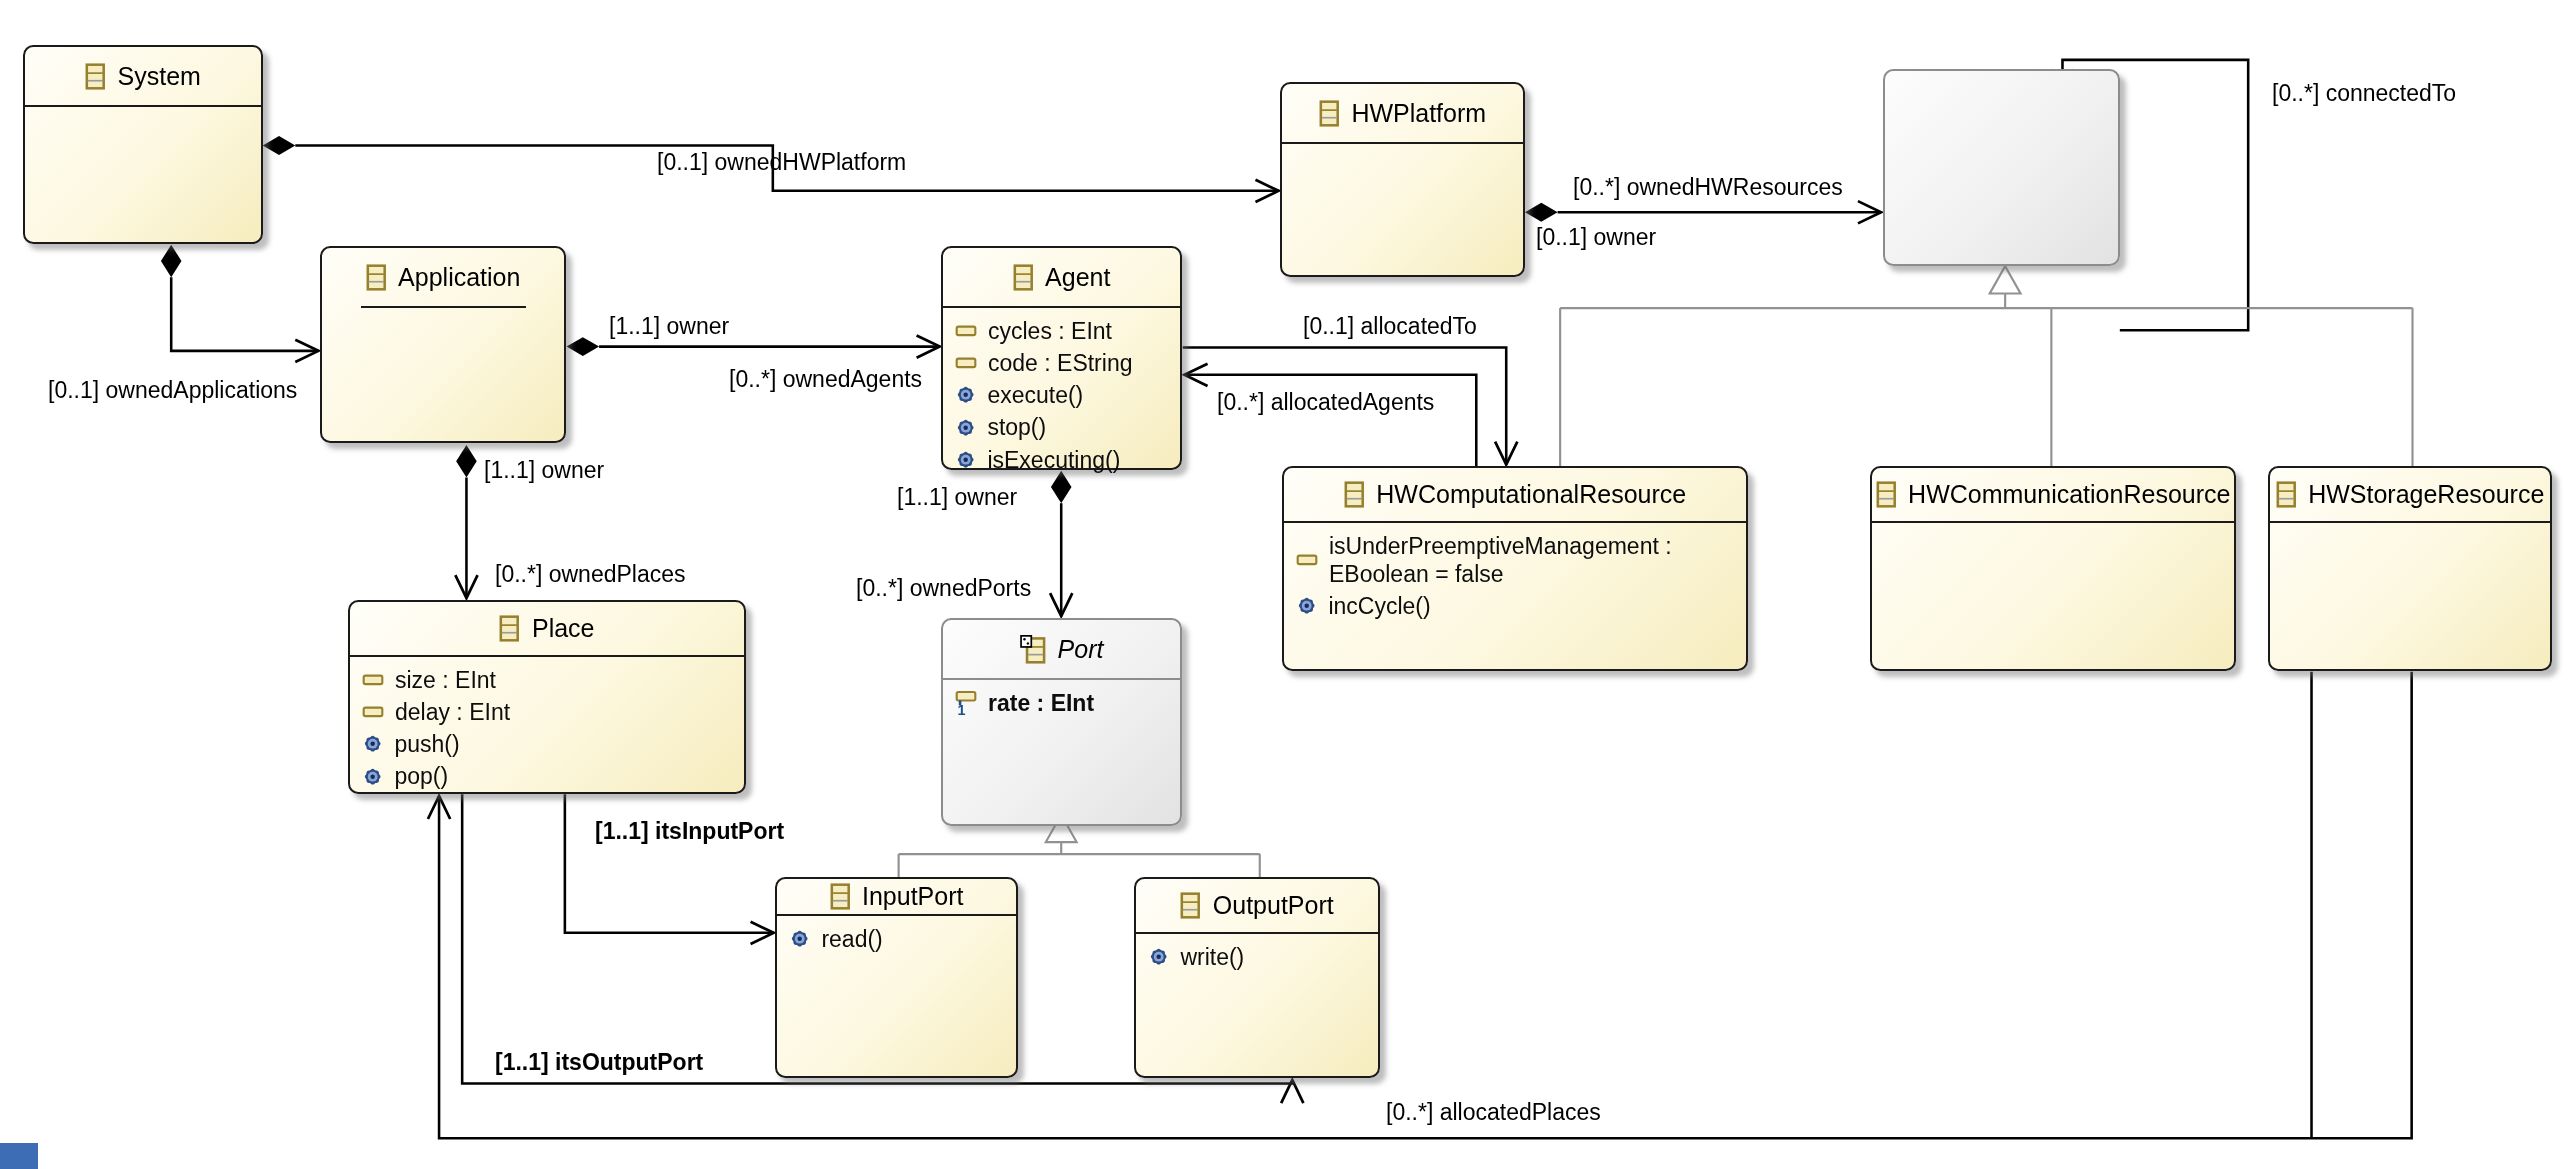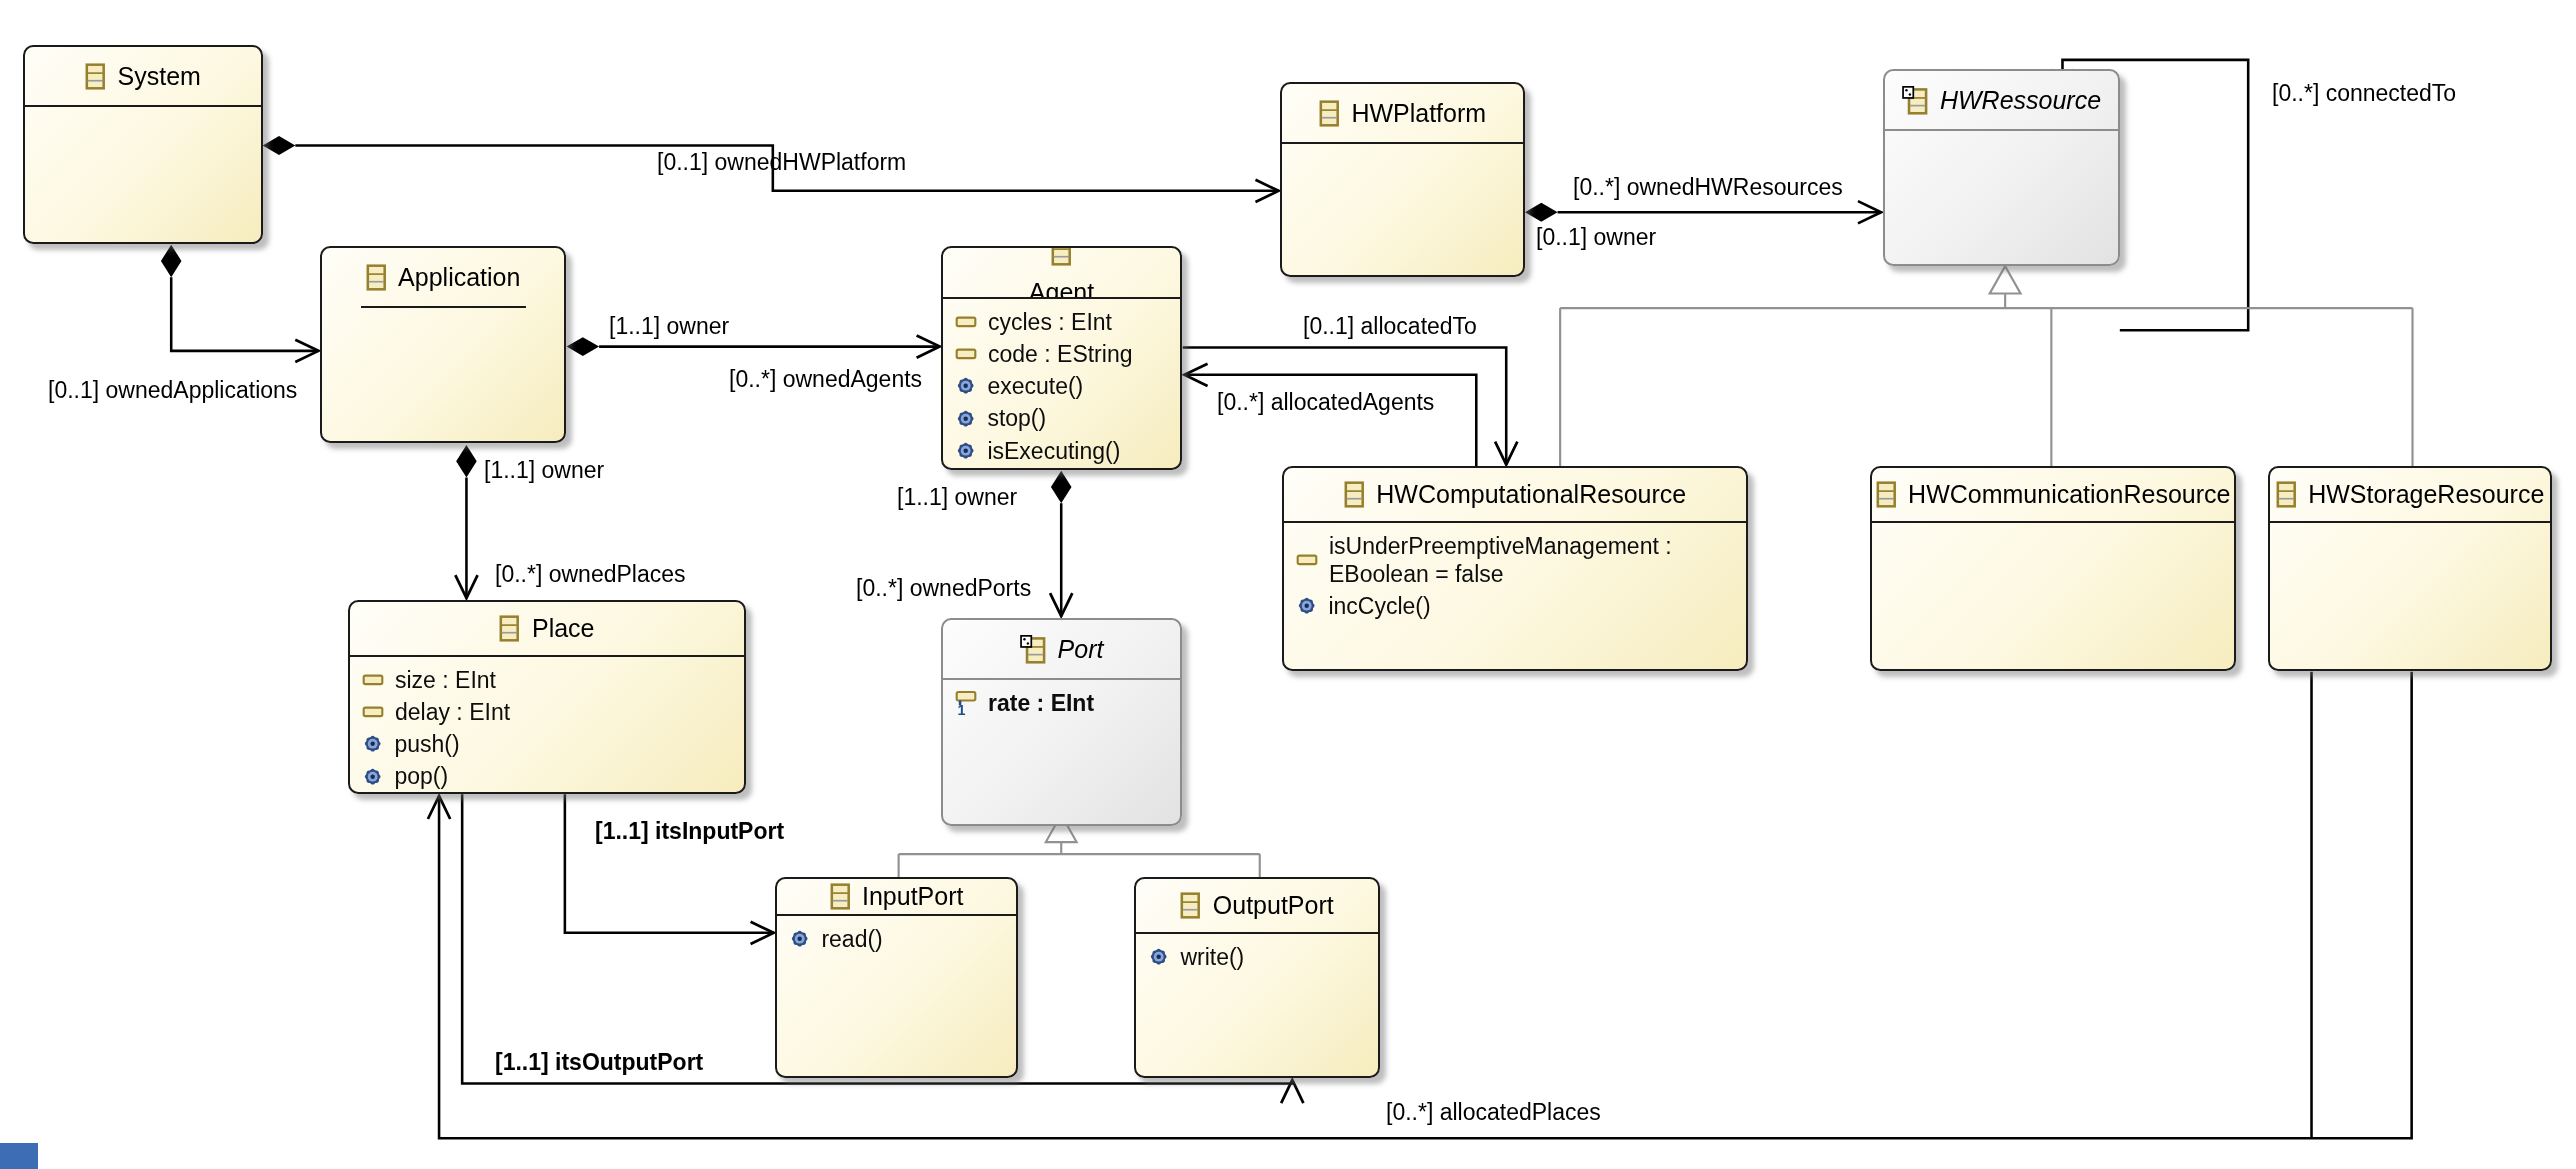--- a/index.html
+++ b/index.html
@@ -164,21 +164,21 @@
           <line x1="3" y1="12" x2="21" y2="12" stroke="#96802e" stroke-width="2"></line>
           <line x1="3" y1="21" x2="21" y2="21" stroke="#9b9b9b" stroke-width="2"></line>
         </svg>
     </span>
     <span class="cname">Application</span>
   </div>
   <div class="cbody"></div>
 </div>
 
 <div class="cls" style="left:941px;top:246px;width:241px;height:224px;">
-  <div class="hdr" style="height:51px;flex-direction:column;">
+  <div class="hdr" style="height:60px;">
     <span class="micon">
       <svg viewBox="0 0 24 32" width="20.5" height="27">
           <rect x="2" y="2" width="20" height="28" fill="#f6eec2" stroke="#96802e" stroke-width="3"></rect>
           <line x1="3" y1="12" x2="21" y2="12" stroke="#96802e" stroke-width="2"></line>
           <line x1="3" y1="21" x2="21" y2="21" stroke="#9b9b9b" stroke-width="2"></line>
         </svg>
     </span>
     <span class="cname">Agent</span>
   </div>
   <div class="cbody">
@@ -242,163 +242,150 @@
           <line x1="3" y1="12" x2="21" y2="12" stroke="#96802e" stroke-width="2"></line>
           <line x1="3" y1="21" x2="21" y2="21" stroke="#9b9b9b" stroke-width="2"></line>
         </svg>
     </span>
     <span class="cname">HWPlatform</span>
   </div>
   <div class="cbody"></div>
 </div>
 
 <div class="cls abstract" style="left:1883px;top:69px;width:237px;height:197px;">
+  <div class="cbody"></div>
+</div>
+
+<div class="cls" style="left:1282px;top:466px;width:466px;height:205px;">
+  <div class="hdr" style="height:55px;">
+    <span class="micon">
+      <svg viewBox="0 0 24 32" width="20.5" height="27">
+          <rect x="2" y="2" width="20" height="28" fill="#f6eec2" stroke="#96802e" stroke-width="3"></rect>
+          <line x1="3" y1="12" x2="21" y2="12" stroke="#96802e" stroke-width="2"></line>
+          <line x1="3" y1="21" x2="21" y2="21" stroke="#9b9b9b" stroke-width="2"></line>
+        </svg>
+    </span>
+    <span class="cname">HWComputationalResource</span>
+  </div>
+  <div class="cbody">
+    <div class="row wrap">
+      <span class="micon">
+        <svg viewBox="0 0 26 16" width="22" height="13.7">
+            <rect x="2" y="3" width="22" height="10" rx="2" fill="#f6eec2" stroke="#96802e" stroke-width="2.5"></rect>
+          </svg>
+      </span>
+      <span class="txt">isUnderPreemptiveManagement : EBoolean = false</span>
+    </div>
+    <div class="row">
+      <span class="micon">
+        <svg viewBox="0 0 24 24" width="21.4" height="21.4">
+            <rect x="5" y="5" width="14" height="14" rx="3" fill="#2d4d87" transform="rotate(45 12 12)"></rect>
+            <rect x="5" y="5" width="14" height="14" rx="3" fill="#2d4d87"></rect>
+            <circle cx="12" cy="12" r="5.5" fill="#8aa6d6"></circle>
+            <circle cx="12" cy="12" r="2.5" fill="#142c5e"></circle>
+          </svg>
+      </span>
+      <span class="txt">incCycle()</span>
+    </div>
+  </div>
+</div>
+
+<div class="cls" style="left:1870px;top:466px;width:366px;height:205px;">
+  <div class="hdr" style="height:55px;">
+    <span class="micon">
+      <svg viewBox="0 0 24 32" width="20.5" height="27">
+          <rect x="2" y="2" width="20" height="28" fill="#f6eec2" stroke="#96802e" stroke-width="3"></rect>
+          <line x1="3" y1="12" x2="21" y2="12" stroke="#96802e" stroke-width="2"></line>
+          <line x1="3" y1="21" x2="21" y2="21" stroke="#9b9b9b" stroke-width="2"></line>
+        </svg>
+    </span>
+    <span class="cname">HWCommunicationResource</span>
+  </div>
+  <div class="cbody"></div>
+</div>
+
+<div class="cls" style="left:2268px;top:466px;width:284px;height:205px;">
+  <div class="hdr" style="height:55px;">
+    <span class="micon">
+      <svg viewBox="0 0 24 32" width="20.5" height="27">
+          <rect x="2" y="2" width="20" height="28" fill="#f6eec2" stroke="#96802e" stroke-width="3"></rect>
+          <line x1="3" y1="12" x2="21" y2="12" stroke="#96802e" stroke-width="2"></line>
+          <line x1="3" y1="21" x2="21" y2="21" stroke="#9b9b9b" stroke-width="2"></line>
+        </svg>
+    </span>
+    <span class="cname">HWStorageResource</span>
+  </div>
+  <div class="cbody"></div>
+</div>
+
+<div class="cls" style="left:320px;top:600px;width:398px;height:194px;margin-left:28px;">
+  <div class="hdr" style="height:55px;">
+    <span class="micon">
+      <svg viewBox="0 0 24 32" width="20.5" height="27">
+          <rect x="2" y="2" width="20" height="28" fill="#f6eec2" stroke="#96802e" stroke-width="3"></rect>
+          <line x1="3" y1="12" x2="21" y2="12" stroke="#96802e" stroke-width="2"></line>
+          <line x1="3" y1="21" x2="21" y2="21" stroke="#9b9b9b" stroke-width="2"></line>
+        </svg>
+    </span>
+    <span class="cname">Place</span>
+  </div>
+  <div class="cbody">
+    <div class="row">
+      <span class="micon">
+        <svg viewBox="0 0 26 16" width="22" height="13.7">
+            <rect x="2" y="3" width="22" height="10" rx="2" fill="#f6eec2" stroke="#96802e" stroke-width="2.5"></rect>
+          </svg>
+      </span>
+      <span class="txt">size : EInt</span>
+    </div>
+    <div class="row">
+      <span class="micon">
+        <svg viewBox="0 0 26 16" width="22" height="13.7">
+            <rect x="2" y="3" width="22" height="10" rx="2" fill="#f6eec2" stroke="#96802e" stroke-width="2.5"></rect>
+          </svg>
+      </span>
+      <span class="txt">delay : EInt</span>
+    </div>
+    <div class="row">
+      <span class="micon">
+        <svg viewBox="0 0 24 24" width="21.4" height="21.4">
+            <rect x="5" y="5" width="14" height="14" rx="3" fill="#2d4d87" transform="rotate(45 12 12)"></rect>
+            <rect x="5" y="5" width="14" height="14" rx="3" fill="#2d4d87"></rect>
+            <circle cx="12" cy="12" r="5.5" fill="#8aa6d6"></circle>
+            <circle cx="12" cy="12" r="2.5" fill="#142c5e"></circle>
+          </svg>
+      </span>
+      <span class="txt">push()</span>
+    </div>
+    <div class="row">
+      <span class="micon">
+        <svg viewBox="0 0 24 24" width="21.4" height="21.4">
+            <rect x="5" y="5" width="14" height="14" rx="3" fill="#2d4d87" transform="rotate(45 12 12)"></rect>
+            <rect x="5" y="5" width="14" height="14" rx="3" fill="#2d4d87"></rect>
+            <circle cx="12" cy="12" r="5.5" fill="#8aa6d6"></circle>
+            <circle cx="12" cy="12" r="2.5" fill="#142c5e"></circle>
+          </svg>
+      </span>
+      <span class="txt">pop()</span>
+    </div>
+  </div>
+</div>
+
+<div class="cls abstract" style="left:941px;top:618px;width:241px;height:208px;">
   <div class="hdr">
     <span class="micon">
       <svg viewBox="0 0 30 34" width="26" height="29">
           <rect x="8" y="4" width="20" height="28" fill="#f6eec2" stroke="#96802e" stroke-width="3"></rect>
           <line x1="9" y1="14" x2="27" y2="14" stroke="#96802e" stroke-width="2"></line>
           <line x1="9" y1="23" x2="27" y2="23" stroke="#9b9b9b" stroke-width="2"></line>
           <rect x="1" y="1" width="12" height="13" fill="#ffffff" stroke="#000000" stroke-width="2"></rect>
           <circle cx="5" cy="5" r="1.4" fill="#000"></circle>
           <circle cx="9" cy="10" r="1.4" fill="#000"></circle>
         </svg>
     </span>
-    <span class="cname">HWRessource</span>
-  </div>
-  <div class="cbody"></div>
-</div>
-
-<div class="cls" style="left:1282px;top:466px;width:466px;height:205px;">
-  <div class="hdr" style="height:55px;">
-    <span class="micon">
-      <svg viewBox="0 0 24 32" width="20.5" height="27">
-          <rect x="2" y="2" width="20" height="28" fill="#f6eec2" stroke="#96802e" stroke-width="3"></rect>
-          <line x1="3" y1="12" x2="21" y2="12" stroke="#96802e" stroke-width="2"></line>
-          <line x1="3" y1="21" x2="21" y2="21" stroke="#9b9b9b" stroke-width="2"></line>
-        </svg>
-    </span>
-    <span class="cname">HWComputationalResource</span>
-  </div>
-  <div class="cbody">
-    <div class="row wrap">
-      <span class="micon">
-        <svg viewBox="0 0 26 16" width="22" height="13.7">
-            <rect x="2" y="3" width="22" height="10" rx="2" fill="#f6eec2" stroke="#96802e" stroke-width="2.5"></rect>
-          </svg>
-      </span>
-      <span class="txt">isUnderPreemptiveManagement : EBoolean = false</span>
-    </div>
-    <div class="row">
-      <span class="micon">
-        <svg viewBox="0 0 24 24" width="21.4" height="21.4">
-            <rect x="5" y="5" width="14" height="14" rx="3" fill="#2d4d87" transform="rotate(45 12 12)"></rect>
-            <rect x="5" y="5" width="14" height="14" rx="3" fill="#2d4d87"></rect>
-            <circle cx="12" cy="12" r="5.5" fill="#8aa6d6"></circle>
-            <circle cx="12" cy="12" r="2.5" fill="#142c5e"></circle>
-          </svg>
-      </span>
-      <span class="txt">incCycle()</span>
-    </div>
-  </div>
-</div>
-
-<div class="cls" style="left:1870px;top:466px;width:366px;height:205px;">
-  <div class="hdr" style="height:55px;">
-    <span class="micon">
-      <svg viewBox="0 0 24 32" width="20.5" height="27">
-          <rect x="2" y="2" width="20" height="28" fill="#f6eec2" stroke="#96802e" stroke-width="3"></rect>
-          <line x1="3" y1="12" x2="21" y2="12" stroke="#96802e" stroke-width="2"></line>
-          <line x1="3" y1="21" x2="21" y2="21" stroke="#9b9b9b" stroke-width="2"></line>
-        </svg>
-    </span>
-    <span class="cname">HWCommunicationResource</span>
-  </div>
-  <div class="cbody"></div>
-</div>
-
-<div class="cls" style="left:2268px;top:466px;width:284px;height:205px;">
-  <div class="hdr" style="height:55px;">
-    <span class="micon">
-      <svg viewBox="0 0 24 32" width="20.5" height="27">
-          <rect x="2" y="2" width="20" height="28" fill="#f6eec2" stroke="#96802e" stroke-width="3"></rect>
-          <line x1="3" y1="12" x2="21" y2="12" stroke="#96802e" stroke-width="2"></line>
-          <line x1="3" y1="21" x2="21" y2="21" stroke="#9b9b9b" stroke-width="2"></line>
-        </svg>
-    </span>
-    <span class="cname">HWStorageResource</span>
-  </div>
-  <div class="cbody"></div>
-</div>
-
-<div class="cls" style="left:320px;top:600px;width:398px;height:194px;margin-left:28px;">
-  <div class="hdr" style="height:55px;">
-    <span class="micon">
-      <svg viewBox="0 0 24 32" width="20.5" height="27">
-          <rect x="2" y="2" width="20" height="28" fill="#f6eec2" stroke="#96802e" stroke-width="3"></rect>
-          <line x1="3" y1="12" x2="21" y2="12" stroke="#96802e" stroke-width="2"></line>
-          <line x1="3" y1="21" x2="21" y2="21" stroke="#9b9b9b" stroke-width="2"></line>
-        </svg>
-    </span>
-    <span class="cname">Place</span>
-  </div>
-  <div class="cbody">
-    <div class="row">
-      <span class="micon">
-        <svg viewBox="0 0 26 16" width="22" height="13.7">
-            <rect x="2" y="3" width="22" height="10" rx="2" fill="#f6eec2" stroke="#96802e" stroke-width="2.5"></rect>
-          </svg>
-      </span>
-      <span class="txt">size : EInt</span>
-    </div>
-    <div class="row">
-      <span class="micon">
-        <svg viewBox="0 0 26 16" width="22" height="13.7">
-            <rect x="2" y="3" width="22" height="10" rx="2" fill="#f6eec2" stroke="#96802e" stroke-width="2.5"></rect>
-          </svg>
-      </span>
-      <span class="txt">delay : EInt</span>
-    </div>
-    <div class="row">
-      <span class="micon">
-        <svg viewBox="0 0 24 24" width="21.4" height="21.4">
-            <rect x="5" y="5" width="14" height="14" rx="3" fill="#2d4d87" transform="rotate(45 12 12)"></rect>
-            <rect x="5" y="5" width="14" height="14" rx="3" fill="#2d4d87"></rect>
-            <circle cx="12" cy="12" r="5.5" fill="#8aa6d6"></circle>
-            <circle cx="12" cy="12" r="2.5" fill="#142c5e"></circle>
-          </svg>
-      </span>
-      <span class="txt">push()</span>
-    </div>
-    <div class="row">
-      <span class="micon">
-        <svg viewBox="0 0 24 24" width="21.4" height="21.4">
-            <rect x="5" y="5" width="14" height="14" rx="3" fill="#2d4d87" transform="rotate(45 12 12)"></rect>
-            <rect x="5" y="5" width="14" height="14" rx="3" fill="#2d4d87"></rect>
-            <circle cx="12" cy="12" r="5.5" fill="#8aa6d6"></circle>
-            <circle cx="12" cy="12" r="2.5" fill="#142c5e"></circle>
-          </svg>
-      </span>
-      <span class="txt">pop()</span>
-    </div>
-  </div>
-</div>
-
-<div class="cls abstract" style="left:941px;top:618px;width:241px;height:208px;">
-  <div class="hdr">
-    <span class="micon">
-      <svg viewBox="0 0 30 34" width="26" height="29">
-          <rect x="8" y="4" width="20" height="28" fill="#f6eec2" stroke="#96802e" stroke-width="3"></rect>
-          <line x1="9" y1="14" x2="27" y2="14" stroke="#96802e" stroke-width="2"></line>
-          <line x1="9" y1="23" x2="27" y2="23" stroke="#9b9b9b" stroke-width="2"></line>
-          <rect x="1" y="1" width="12" height="13" fill="#ffffff" stroke="#000000" stroke-width="2"></rect>
-          <circle cx="5" cy="5" r="1.4" fill="#000"></circle>
-          <circle cx="9" cy="10" r="1.4" fill="#000"></circle>
-        </svg>
-    </span>
     <span class="cname">Port</span>
   </div>
   <div class="cbody">
     <div class="row">
       <span class="micon">
         <svg viewBox="0 0 26 30" width="22" height="26" style="font-size:27px">
             <rect x="2" y="2" width="22" height="10" rx="2" fill="#f6eec2" stroke="#96802e" stroke-width="2.5"></rect>
             <line x1="6" y1="12" x2="6" y2="18" stroke="#1f4e8c" stroke-width="3"></line>
             <text x="3" y="29" font-size="17" font-weight="bold" fill="#1f4e8c" font-family="Liberation Sans, sans-serif">1</text>
           </svg>

